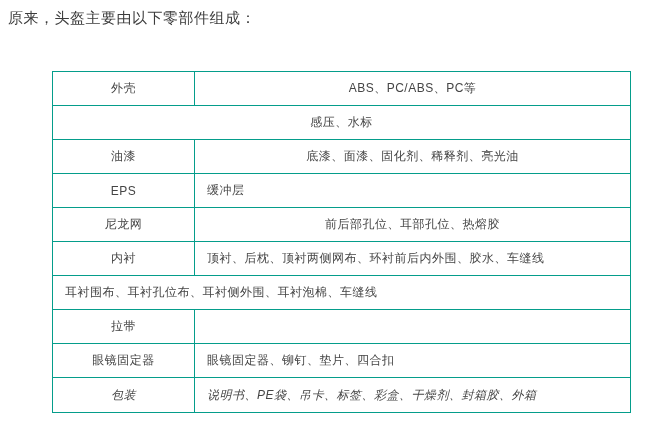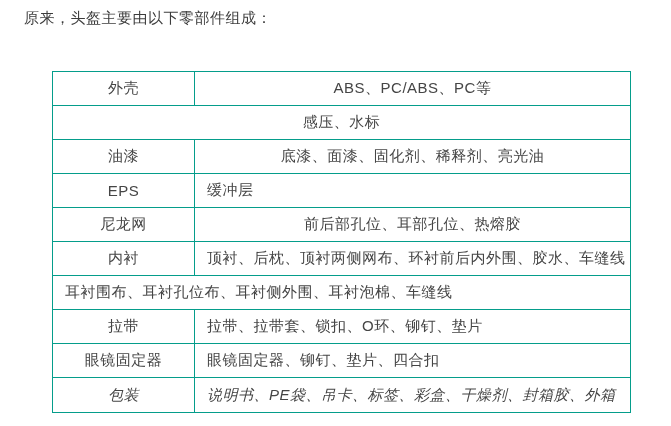--- a/index.html
+++ b/index.html
@@ -14,40 +14,39 @@
     position:relative;
     font-family:"Liberation Sans","DejaVu Sans",sans-serif;
     overflow:hidden;
   }
   .page-title{
     position:absolute;
     left:8px;top:9px;
     font-size:15px;
     letter-spacing:0.5px;
     color:var(--title-color);
-    margin-left:16px;
   }
   .parts-table{
     position:absolute;
     left:52px;top:71px;
     width:577px;
     border:1px solid var(--border-color);
     display:flex;
     flex-direction:column;
     box-sizing:content-box;
   }
   .t-row{
     display:flex;
     height:34px;
     border-bottom:1px solid var(--border-color);
     box-sizing:border-box;
   }
   .t-row:last-child{border-bottom:none;font-style:italic;}
   .cell{
-    font-size:15px;
+    font-size:12px;
     color:var(--text-color);
     display:flex;
     align-items:center;
     letter-spacing:0.5px;
     white-space:nowrap;
     overflow:hidden;
   }
   .cell.part{
     width:141px;
     flex:0 0 141px;
@@ -85,21 +84,20 @@
   </div>
   <div class="t-row">
     <div class="cell part">内衬</div>
     <div class="cell comps" data-align="left">顶衬、后枕、顶衬两侧网布、环衬前后内外围、胶水、车缝线</div>
   </div>
   <div class="t-row">
     <div class="cell comps" data-align="left">耳衬围布、耳衬孔位布、耳衬侧外围、耳衬泡棉、车缝线</div>
   </div>
   <div class="t-row">
     <div class="cell part">拉带</div>
-    <div class="cell comps" data-align="left">拉带、拉带套、锁扣、O环、铆钉、垫片</div>
   </div>
   <div class="t-row">
     <div class="cell part">眼镜固定器</div>
     <div class="cell comps" data-align="left">眼镜固定器、铆钉、垫片、四合扣</div>
   </div>
   <div class="t-row">
     <div class="cell part">包装</div>
     <div class="cell comps" data-align="left">说明书、PE袋、吊卡、标签、彩盒、干燥剂、封箱胶、外箱</div>
   </div>
 </div>

